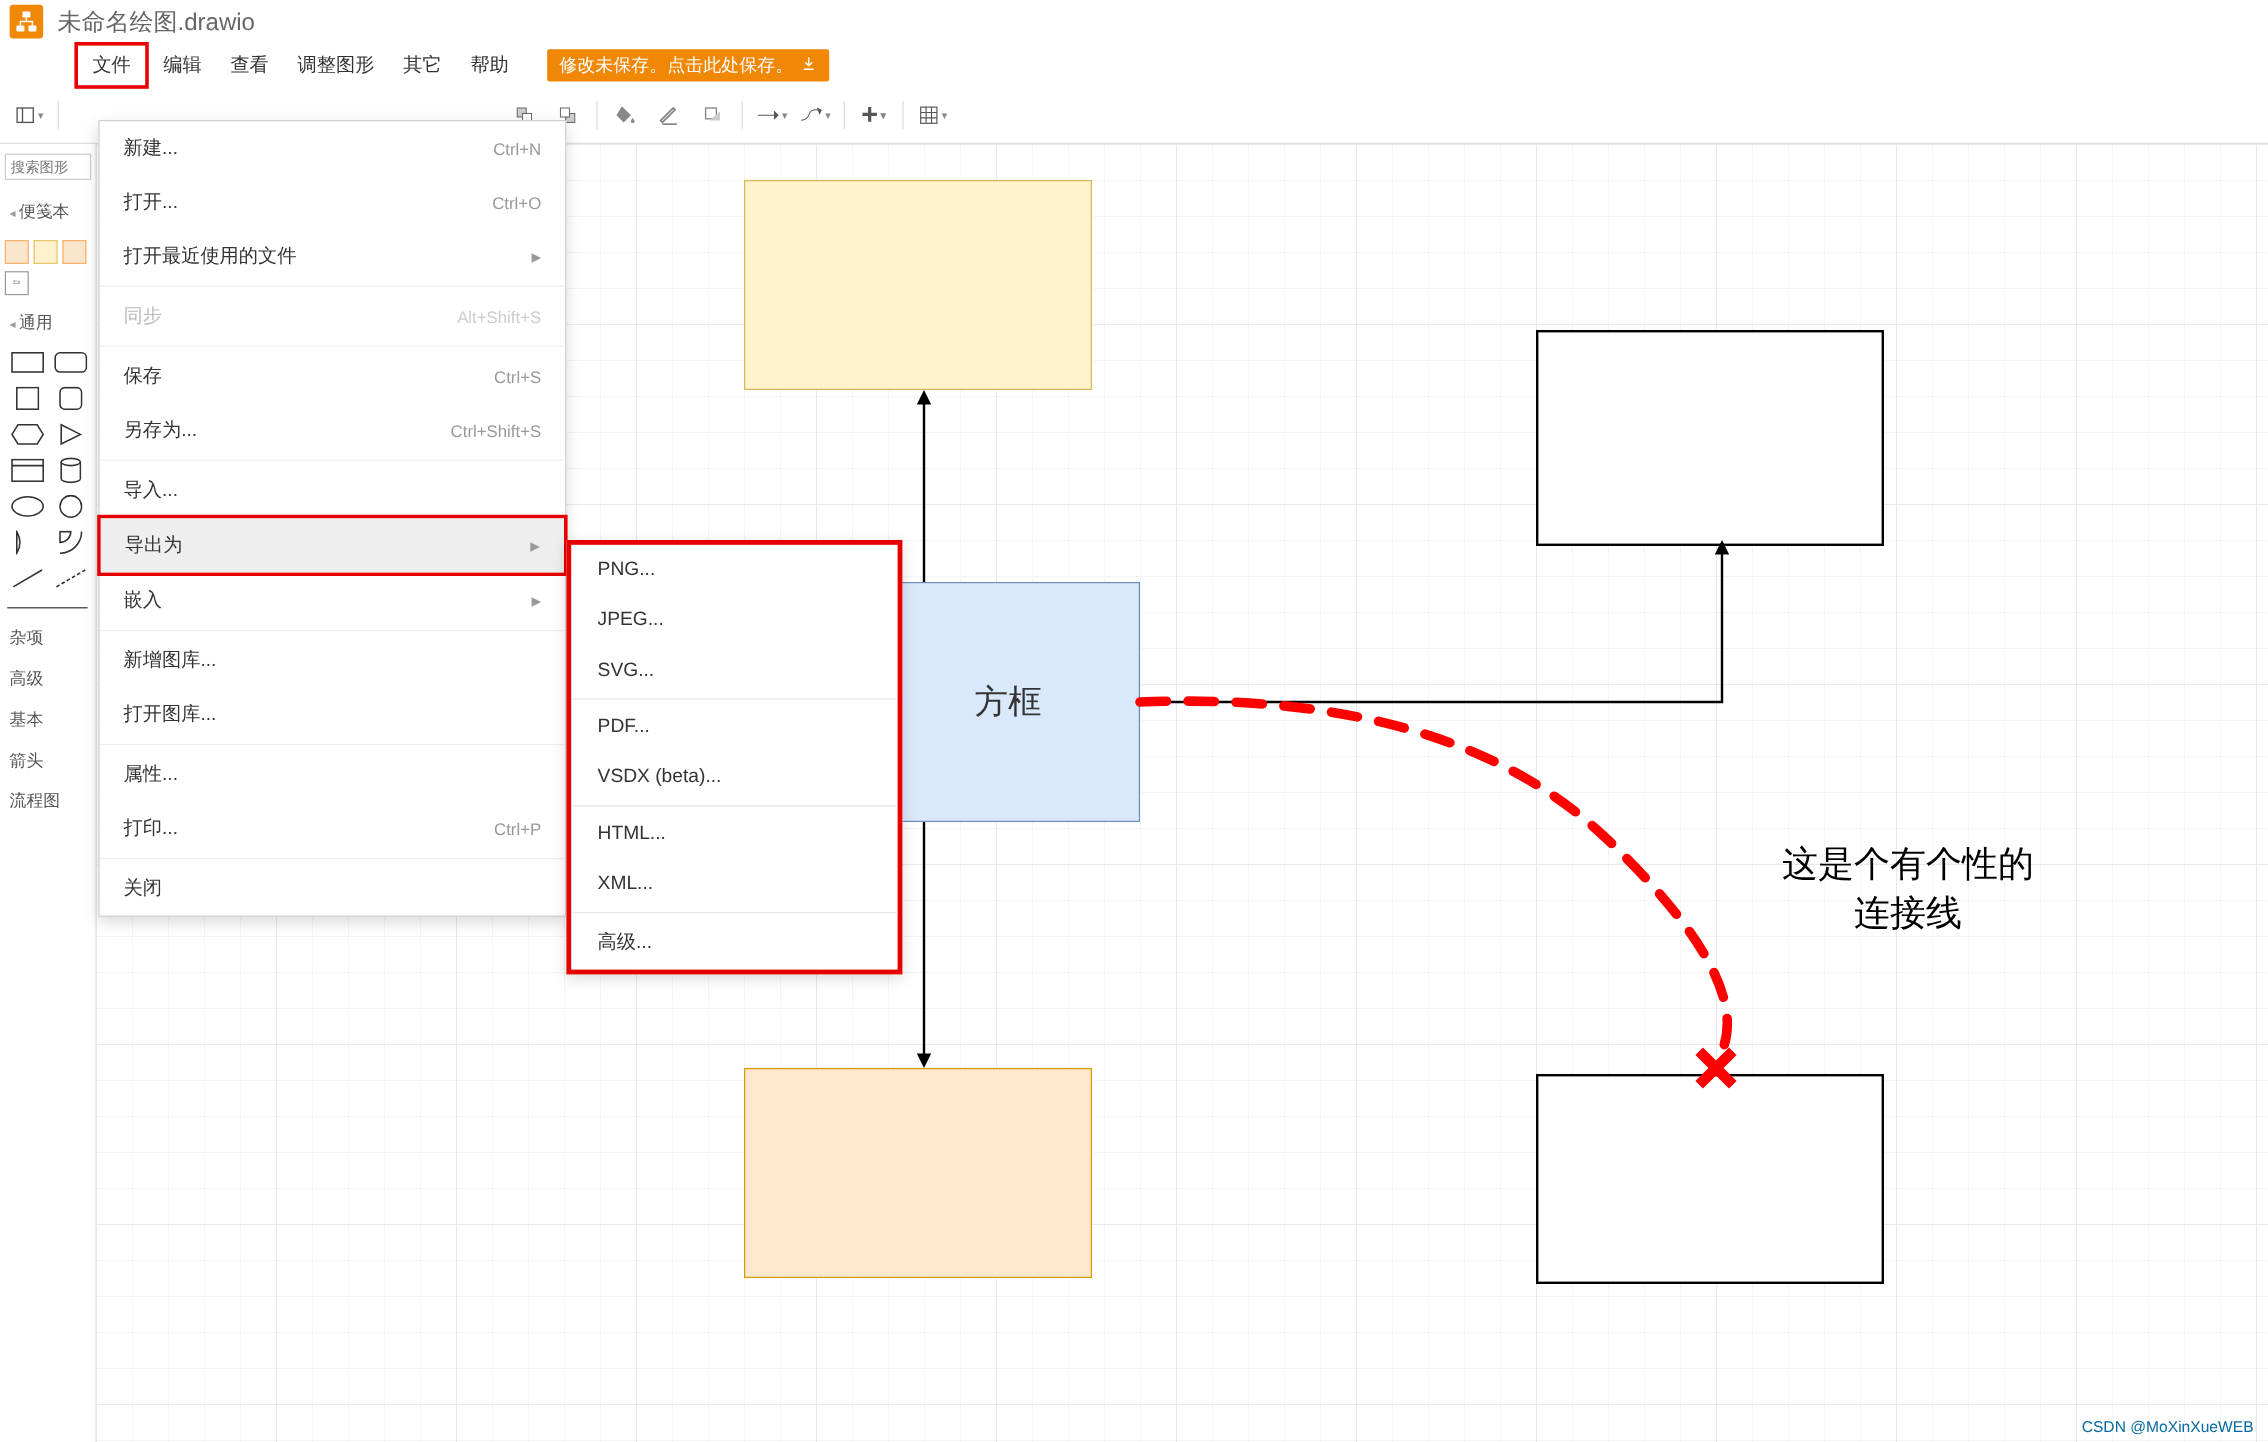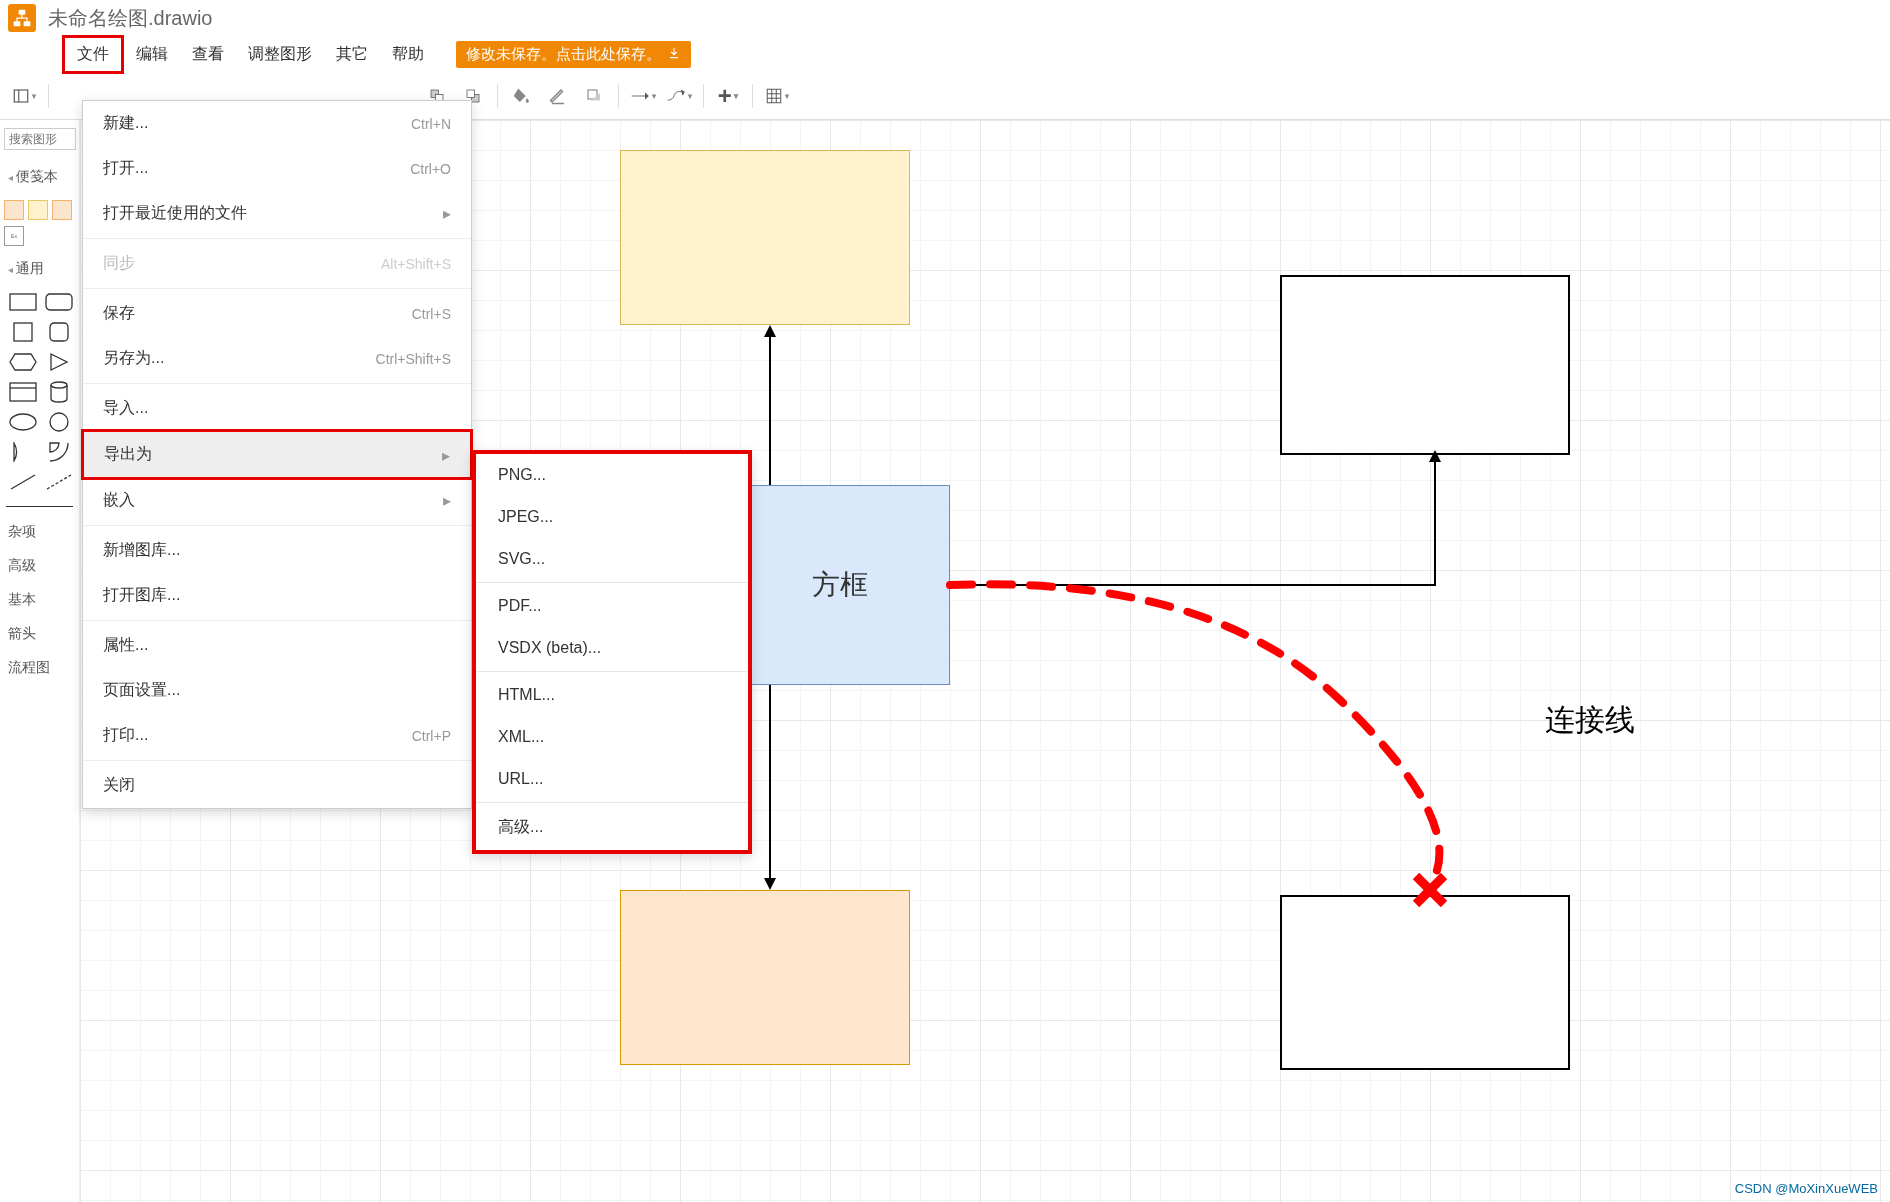--- a/index.html
+++ b/index.html
@@ -289,20 +289,21 @@
   </svg>
   <svg class="arrow-svg" style="left:870px; top:450px; width:510px; height:340px;">
     <path d="M0 15 Q 260 5 390 130 T 480 315" stroke="#ff0000" stroke-width="8" stroke-dasharray="22 18" fill="none" stroke-linecap="round"></path>
     <g transform="translate(480,320)">
       <line x1="-14" y1="-14" x2="14" y2="14" stroke="#ff0000" stroke-width="9"></line>
       <line x1="-14" y1="14" x2="14" y2="-14" stroke="#ff0000" stroke-width="9"></line>
     </g>
   </svg>
 
   <div class="annot-text" style="left:1360px; top:580px; width:300px;">
+    <div>这是个有个性的</div>
     <div>连接线</div>
   </div>
 </div>
 
 <div class="dropdown">
   <div class="dd-item">
       <span>新建...</span>
       <span class="shortcut">Ctrl+N</span>
     </div>
   <div class="dd-item">
@@ -344,23 +345,20 @@
   <div class="dd-sep"></div>
   <div class="dd-item">
       <span>新增图库...</span>
     </div>
   <div class="dd-item">
       <span>打开图库...</span>
     </div>
   <div class="dd-sep"></div>
   <div class="dd-item">
       <span>属性...</span>
-    </div>
-  <div class="dd-item">
-      <span>页面设置...</span>
     </div>
   <div class="dd-item">
       <span>打印...</span>
       <span class="shortcut">Ctrl+P</span>
     </div>
   <div class="dd-sep"></div>
   <div class="dd-item">
       <span>关闭</span>
     </div>
 </div>
@@ -368,18 +366,17 @@
 <div class="submenu">
   <div class="sm-item">PNG...</div>
   <div class="sm-item">JPEG...</div>
   <div class="sm-item">SVG...</div>
   <div class="sm-sep"></div>
   <div class="sm-item">PDF...</div>
   <div class="sm-item">VSDX (beta)...</div>
   <div class="sm-sep"></div>
   <div class="sm-item">HTML...</div>
   <div class="sm-item">XML...</div>
-  <div class="sm-item">URL...</div>
   <div class="sm-sep"></div>
   <div class="sm-item">高级...</div>
 </div>
 
 <div class="watermark">CSDN @MoXinXueWEB</div>
 
 </body></html>

